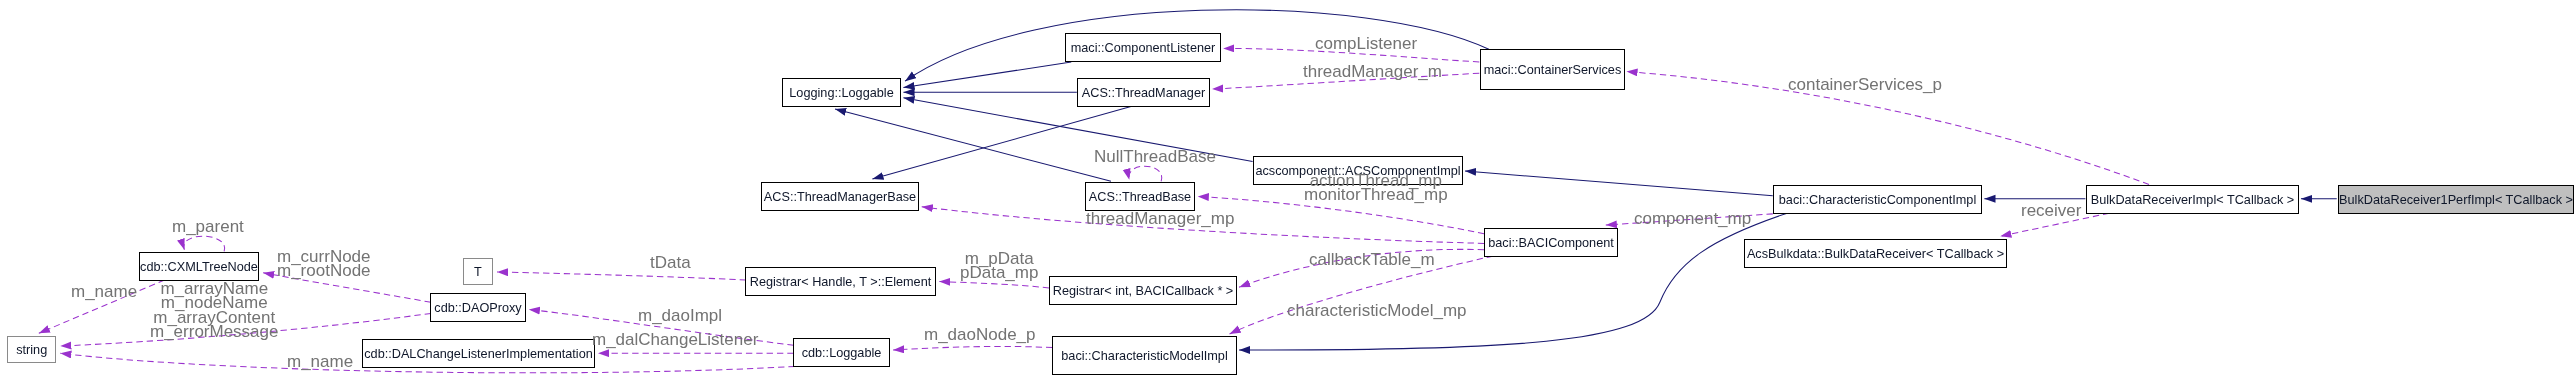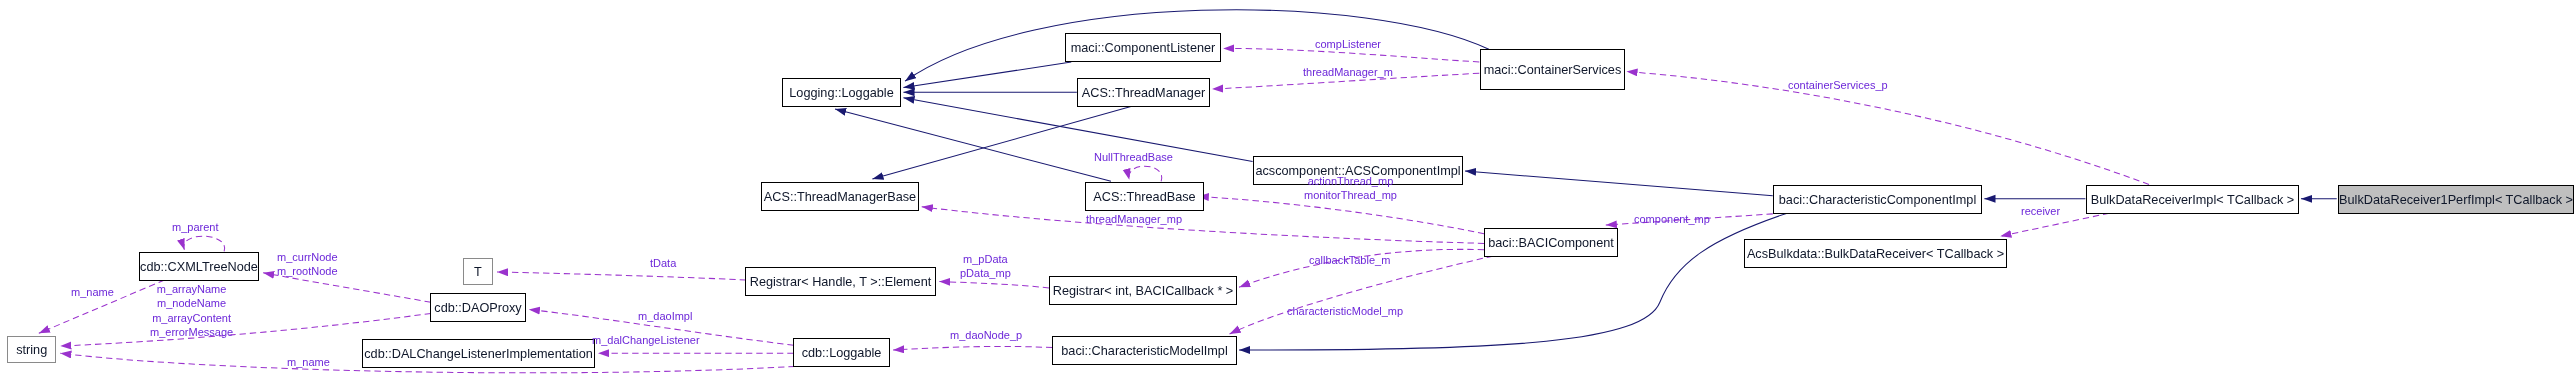--- a/index.html
+++ b/index.html
@@ -4,21 +4,21 @@
 <style>
   html,body{margin:0;padding:0;}
   body{width:2576px;height:381px;position:relative;background:#ffffff;overflow:hidden;
        font-family:"Liberation Sans", sans-serif;}
   #edges{position:absolute;left:0;top:0;}
   .node{position:absolute;display:flex;align-items:center;justify-content:center;
         border:0.8px solid #000;background:#fff;font-size:12.7px;color:#0f172a;
         white-space:nowrap;box-sizing:border-box;z-index:2;}
   .node--undoc{border-color:#8a8a8a;}
   .node--current{background:#bfbfbf;}
-  .elabel{position:absolute;font-size:11px;color:#6d28d9;white-space:pre-line;
+  .elabel{position:absolute;font-size:17px;color:#737373;white-space:pre-line;
           text-align:center;z-index:3;line-height:14.3px;}
 </style>
 </head>
 <body>
 
 <svg id="edges" width="2576" height="381" viewBox="0 0 3235 479">
   <defs>
     <marker id="ab" markerWidth="15" markerHeight="11" refX="14" refY="5" orient="auto" markerUnits="userSpaceOnUse">
       <polygon points="0,0 14,5 0,10" fill="#191970"></polygon>
     </marker>
@@ -67,31 +67,31 @@
 <div class="node" style="left:1065px;top:33px;width:156px;height:29px">maci::ComponentListener</div>
 <div class="node" style="left:1480px;top:49px;width:145px;height:41px">maci::ContainerServices</div>
 <div class="node" style="left:782px;top:78px;width:119px;height:29px">Logging::Loggable</div>
 <div class="node" style="left:1077px;top:78px;width:133px;height:29px">ACS::ThreadManager</div>
 <div class="node" style="left:1253px;top:156px;width:210px;height:29px">acscomponent::ACSComponentImpl</div>
 <div class="node" style="left:1773px;top:185px;width:209px;height:29px">baci::CharacteristicComponentImpl</div>
 <div class="node" style="left:2086px;top:185px;width:213px;height:29px">BulkDataReceiverImpl&lt; TCallback &gt;</div>
 <div class="node node--current" style="left:2338px;top:185px;width:236px;height:29px">BulkDataReceiver1PerfImpl&lt; TCallback &gt;</div>
 <div class="node" style="left:1744px;top:239px;width:263px;height:29px">AcsBulkdata::BulkDataReceiver&lt; TCallback &gt;</div>
 <div class="node" style="left:761px;top:182px;width:158px;height:29px">ACS::ThreadManagerBase</div>
-<div class="node" style="left:1085px;top:182px;width:119px;height:29px">ACS::ThreadBase</div>
+<div class="node" style="left:1085px;top:182px;width:110px;height:29px">ACS::ThreadBase</div>
 <div class="node" style="left:1484px;top:228px;width:134px;height:29px">baci::BACIComponent</div>
 <div class="node" style="left:139px;top:252px;width:120px;height:29px">cdb::CXMLTreeNode</div>
 <div class="node node--undoc" style="left:463px;top:258px;width:30px;height:27px">T</div>
 <div class="node" style="left:745px;top:267px;width:191px;height:29px">Registrar&lt; Handle, T &gt;::Element</div>
 <div class="node" style="left:1049px;top:276px;width:188px;height:29px">Registrar&lt; int, BACICallback * &gt;</div>
 <div class="node" style="left:430px;top:293px;width:96px;height:29px">cdb::DAOProxy</div>
 <div class="node node--undoc" style="left:7.2px;top:336px;width:49px;height:27px">string</div>
 <div class="node" style="left:362px;top:339px;width:233px;height:29px">cdb::DALChangeListenerImplementation</div>
 <div class="node" style="left:793px;top:338px;width:97px;height:29px">cdb::Loggable</div>
-<div class="node" style="left:1052px;top:336px;width:185px;height:29px">baci::CharacteristicModelImpl</div>
+<div class="node" style="left:1052px;top:336px;width:185px;height:39px">baci::CharacteristicModelImpl</div>
 
 <div class="elabel" style="left:1315px;top:37px">compListener</div>
 <div class="elabel" style="left:1303px;top:65px">threadManager_m</div>
 <div class="elabel" style="left:1788px;top:78px">containerServices_p</div>
 <div class="elabel" style="left:1094px;top:150px">NullThreadBase</div>
 <div class="elabel" style="left:1304px;top:174px">actionThread_mp
 monitorThread_mp</div>
 <div class="elabel" style="left:1086px;top:212px">threadManager_mp</div>
 <div class="elabel" style="left:1634px;top:212px">component_mp</div>
 <div class="elabel" style="left:2021px;top:204px">receiver</div>
@@ -103,15 +103,15 @@
 <div class="elabel" style="left:277px;top:250px">m_currNode
 m_rootNode</div>
 <div class="elabel" style="left:172px;top:220px">m_parent</div>
 <div class="elabel" style="left:71px;top:285px">m_name</div>
 <div class="elabel" style="left:150px;top:282px">m_arrayName
 m_nodeName
 m_arrayContent
 m_errorMessage</div>
 <div class="elabel" style="left:638px;top:309px">m_daoImpl</div>
 <div class="elabel" style="left:592px;top:333px">m_dalChangeListener</div>
-<div class="elabel" style="left:950px;top:328px">m_daoNode_p</div>
+<div class="elabel" style="left:924px;top:328px">m_daoNode_p</div>
 <div class="elabel" style="left:287px;top:355px">m_name</div>
 
 
 </body></html>

